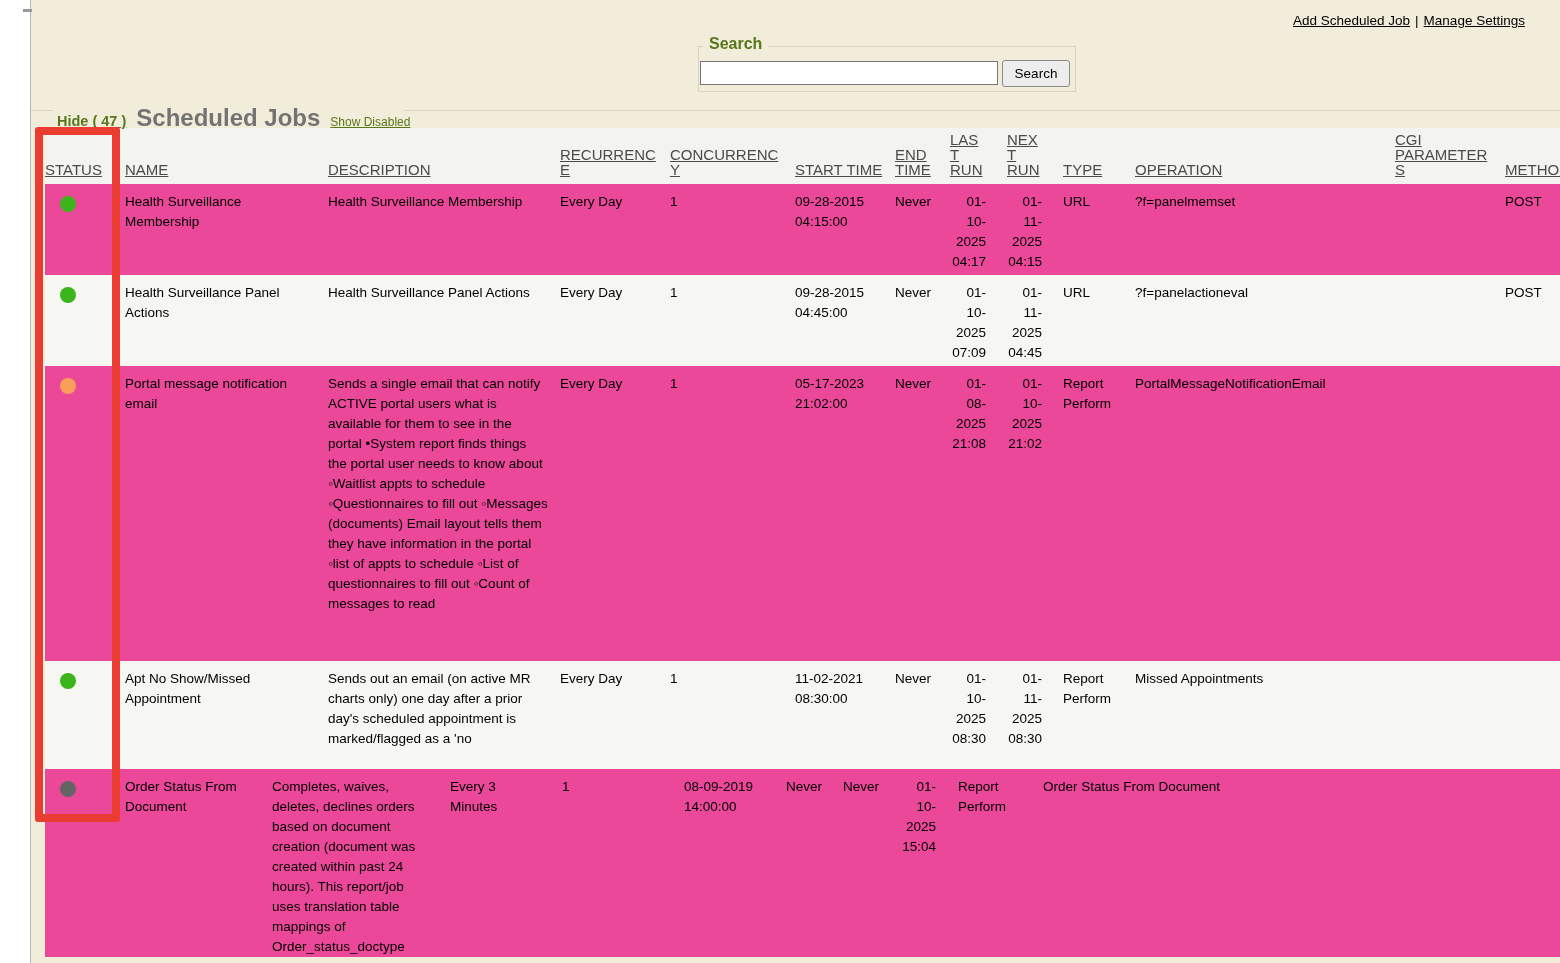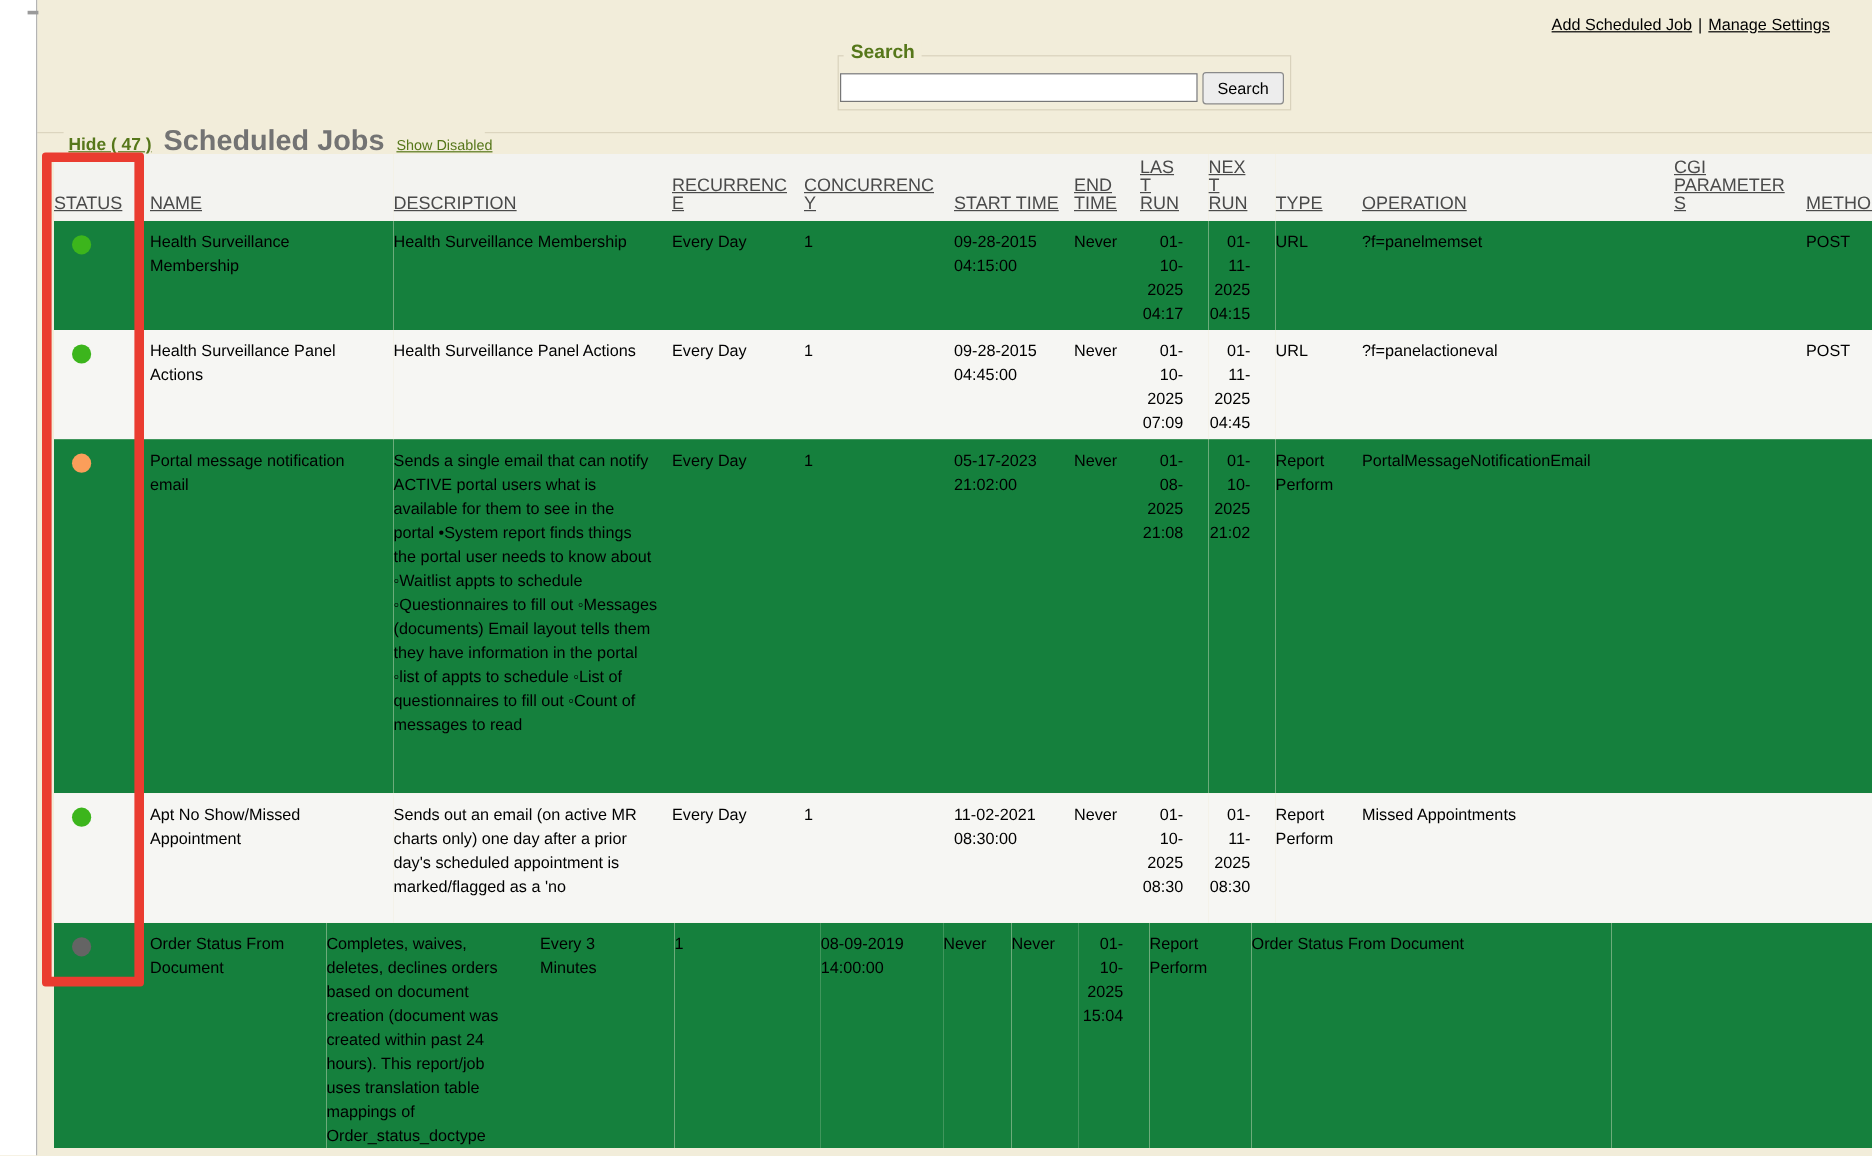--- a/index.html
+++ b/index.html
@@ -35,21 +35,21 @@
   .fs-line.l{left:30px;width:23px;}
   .fs-line.r{left:404px;width:1156px;}
 
   
   .table-wrap{position:absolute;left:45px;top:128px;width:1515px;z-index:2;}
   table{border-collapse:collapse;table-layout:fixed;width:1515px;}
   td,th{vertical-align:top;text-align:left;padding:8px 12px 0 0;font-size:13.5px;line-height:20px;overflow:hidden;word-wrap:break-word;}
   th{vertical-align:bottom;padding-bottom:7px;padding-top:4px;font-size:15px;font-weight:normal;color:#4a4a4a;line-height:15px;}
   th .hdr{text-decoration:underline;cursor:pointer;}
   tr.hd{background:#f3f3f0;height:42px;}
-  tr.plain{background:#15803d;}
+  tr.plain{background:#ec4899;}
   tr.alt{background:#f6f6f3;}
   .r1,.r2{height:91px;}
   .r3{height:295px;}
   .r4{height:108px;}
   td.c-last,td.c-next{padding-right:21px;text-align:right;}
   th.c-last,th.c-next{padding-right:21px;}
   td.c-type{padding-right:14px;margin-top:33px;}
   th.c-method,td.c-method{white-space:nowrap;}
   .tb .c-desc{padding-right:30px;}
   .tb .c-rec{padding-right:24px;}

